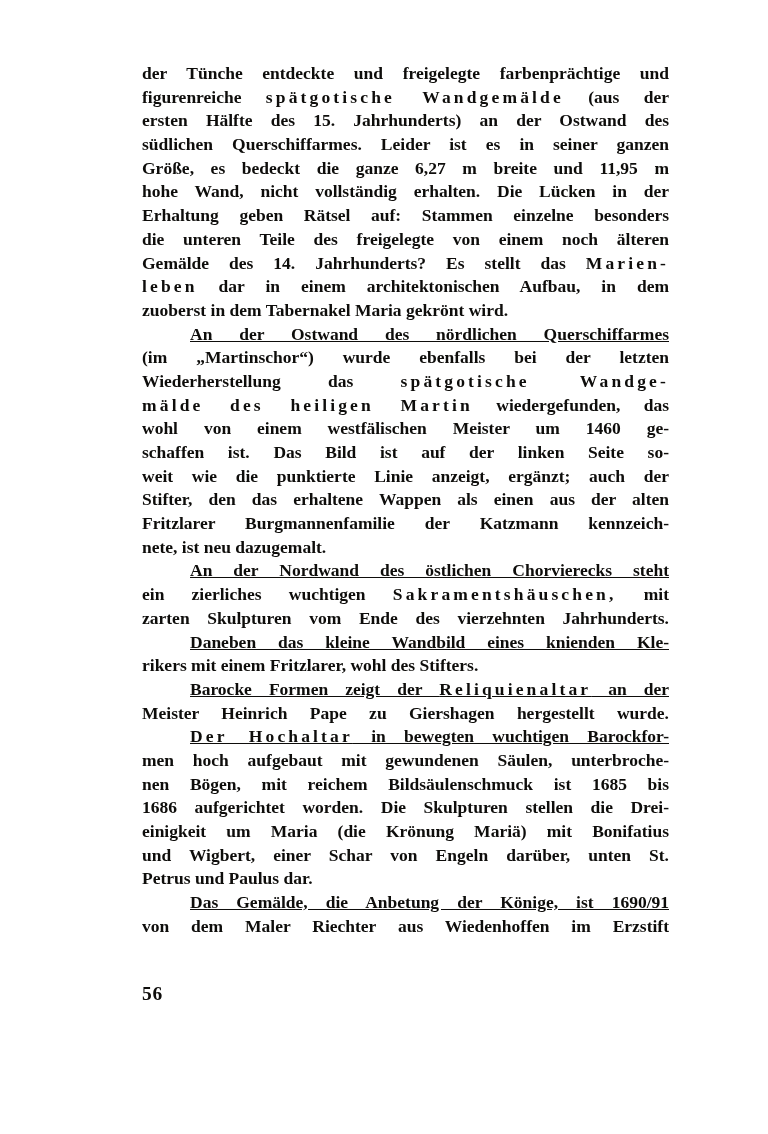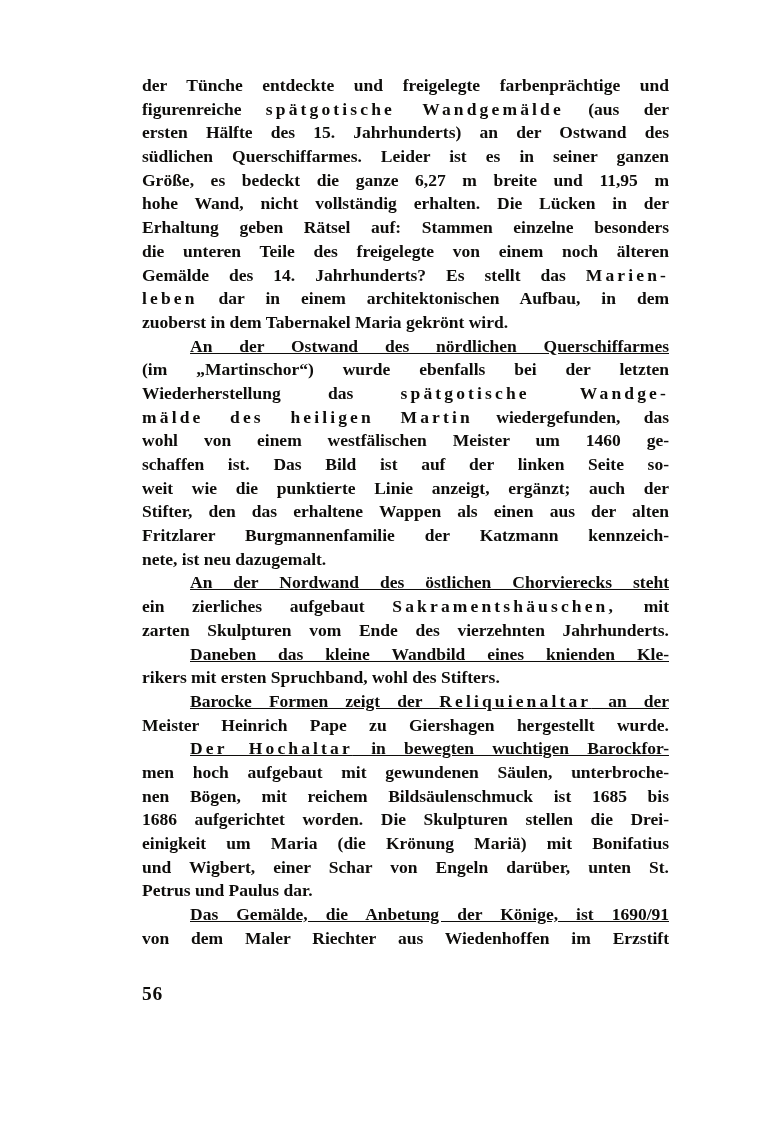--- a/index.html
+++ b/index.html
@@ -14,21 +14,21 @@
     background: var(--paper, #ffffff);
     overflow: hidden;
     color: var(--ink, #0e0d0b);
     font-family: "Liberation Serif", "DejaVu Serif", serif;
     font-weight: 700;
     -webkit-font-smoothing: antialiased;
   }
   .text-block {
     position: absolute;
     left: 142px;
-    top: 74px;
+    top: 62px;
     width: 527px;
     font-size: 17.5px;
   }
   .line {
     height: 23.7px;
     line-height: 23.7px;
     white-space: nowrap;
     overflow: visible;
   }
   .line.j {
@@ -73,24 +73,24 @@
       <div class="line j"><span>(im „Martinschor“) wurde ebenfalls bei der letzten</span></div>
       <div class="line j"><span>Wiederherstellung das </span><span class="sp">spätgotische Wandge-</span></div>
       <div class="line j"><span class="sp">mälde des heiligen Martin</span><span> wiedergefunden, das</span></div>
       <div class="line j"><span>wohl von einem westfälischen Meister um 1460 ge-</span></div>
       <div class="line j"><span>schaffen ist. Das Bild ist auf der linken Seite so-</span></div>
       <div class="line j"><span>weit wie die punktierte Linie anzeigt, ergänzt; auch der</span></div>
       <div class="line j"><span>Stifter, den das erhaltene Wappen als einen aus der alten</span></div>
       <div class="line j"><span>Fritzlarer Burgmannenfamilie der Katzmann kennzeich-</span></div>
       <div class="line"><span>nete, ist neu dazugemalt.</span></div>
       <div class="line j in"><span>An der Nordwand des östlichen Chorvierecks steht</span></div>
-      <div class="line j"><span>ein zierliches aufgebaut </span><span class="sp">Sakramentshäuschen,</span><span> mit</span></div>
+      <div class="line j"><span>ein zierliches wuchtigen </span><span class="sp">Sakramentshäuschen,</span><span> mit</span></div>
       <div class="line j"><span>zarten Skulpturen vom Ende des vierzehnten Jahrhunderts.</span></div>
       <div class="line j in"><span>Daneben das kleine Wandbild eines knienden Kle-</span></div>
-      <div class="line"><span>rikers mit ersten Spruchband, wohl des Stifters.</span></div>
+      <div class="line"><span>rikers mit einem Fritzlarer, wohl des Stifters.</span></div>
       <div class="line j in"><span>Barocke Formen zeigt der </span><span class="sp">Reliquienaltar</span><span> an der</span></div>
       <div class="line j"><span>Meister Heinrich Pape zu Giershagen hergestellt wurde.</span></div>
       <div class="line j in"><span class="sp">Der Hochaltar</span><span> in bewegten wuchtigen Barockfor-</span></div>
       <div class="line j"><span>men hoch aufgebaut mit gewundenen Säulen, unterbroche-</span></div>
       <div class="line j"><span>nen Bögen, mit reichem Bildsäulenschmuck ist 1685 bis</span></div>
       <div class="line j"><span>1686 aufgerichtet worden. Die Skulpturen stellen die Drei-</span></div>
       <div class="line j"><span>einigkeit um Maria (die Krönung Mariä) mit Bonifatius</span></div>
       <div class="line j"><span>und Wigbert, einer Schar von Engeln darüber, unten St.</span></div>
       <div class="line"><span>Petrus und Paulus dar.</span></div>
       <div class="line j in"><span>Das Gemälde, die Anbetung der Könige, ist 1690/91</span></div>

